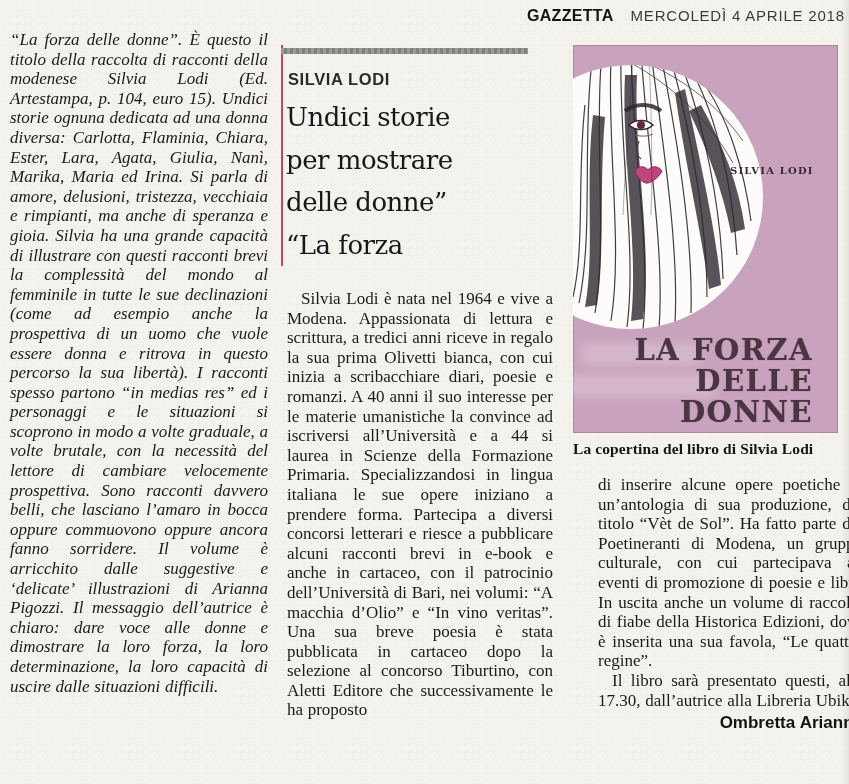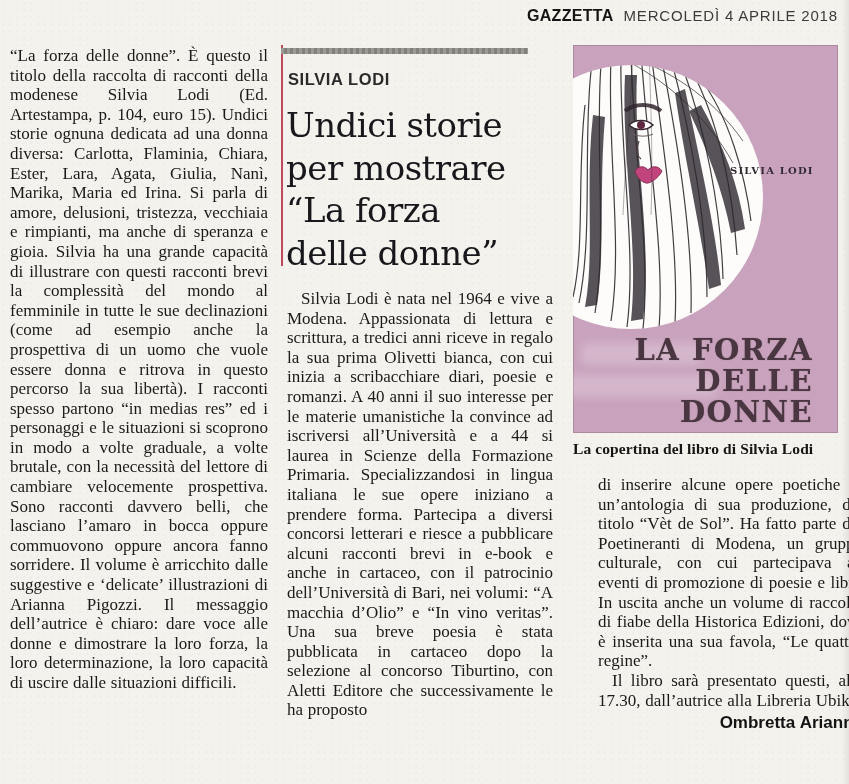--- a/index.html
+++ b/index.html
@@ -17,44 +17,44 @@
     background-size:7px 7px;
   }
   .scan-edge{
     position:absolute;right:0;top:0;width:7px;height:100%;
     background:linear-gradient(to right, rgba(0,0,0,0), rgba(0,0,0,0.07));
   }
   
   .masthead{
     position:absolute;left:527px;top:7px;width:315px;
     font-family:"Liberation Sans", sans-serif;
-    display:flex;align-items:baseline;gap:10px;white-space:nowrap;
+    display:flex;align-items:baseline;gap:17px;white-space:nowrap;
   }
   .brand{font-weight:800;font-size:16px;letter-spacing:0.3px;color:#151515;}
   .edition-date{font-size:15px;color:#3b3b3b;letter-spacing:0.8px;}
   
   .bodytext{
     font-size:17px;line-height:19.6px;text-align:justify;
     color:#1a1a1a;word-spacing:0.4px;
   }
-  .col-left{position:absolute;left:10px;top:46px;width:258px;}
+  .col-left{position:absolute;left:10px;top:30px;width:258px;font-style:italic;}
   
   .kicker-rule{position:absolute;left:281px;top:45px;width:2px;height:221px;background:var(--rule_red,#bf4a5b);}
   .kicker-bar{
     position:absolute;left:281px;top:48px;width:247px;height:6px;
     background:repeating-linear-gradient(90deg,#9b9a95 0 3px,#82817c 3px 6px);
   }
   .kicker{
     position:absolute;left:288px;top:70px;width:260px;
     font-family:"Liberation Sans", sans-serif;font-weight:bold;
     font-size:16.5px;letter-spacing:0.6px;color:#2a2a2a;
   }
   .headline{
-    position:absolute;left:286px;top:104px;width:270px;
-    font-family:"DejaVu Serif", serif;font-size:34px;line-height:42.5px;
+    position:absolute;left:286px;top:96px;width:270px;
+    font-family:"DejaVu Serif", serif;font-size:26px;line-height:42.5px;
     color:#17171c;letter-spacing:-0.5px;
   }
   .col-mid-body{position:absolute;left:287px;top:289px;width:266px;}
   .col-mid-body .p1{text-indent:14px;}
   
   .cover{
     position:absolute;left:573px;top:45px;width:265px;height:388px;
     background:var(--cover_pink,#c9a3bd);overflow:hidden;
     box-shadow:0 0 0 1px rgba(90,60,80,0.25) inset;
   }
@@ -106,22 +106,22 @@
 
   <div class="col-left bodytext">“La forza delle donne”. È questo il titolo della raccolta di racconti della modenese Silvia Lodi (Ed. Artestampa, p. 104, euro 15). Undici storie ognuna dedicata ad una donna diversa: Carlotta, Flaminia, Chiara, Ester, Lara, Agata, Giulia, Nanì, Marika, Maria ed Irina. Si parla di amore, delusioni, tristezza, vecchiaia e rimpianti, ma anche di speranza e gioia. Silvia ha una grande capacità di illustrare con questi racconti brevi la complessità del mondo al femminile in tutte le sue declinazioni (come ad esempio anche la prospettiva di un uomo che vuole essere donna e ritrova in questo percorso la sua libertà). I racconti spesso partono “in medias res” ed i personaggi e le situazioni si scoprono in modo a volte graduale, a volte brutale, con la necessità del lettore di cambiare velocemente prospettiva. Sono racconti davvero belli, che lasciano l’amaro in bocca oppure commuovono oppure ancora fanno sorridere. Il volume è arricchito dalle suggestive e ‘delicate’ illustrazioni di Arianna Pigozzi. Il messaggio dell’autrice è chiaro: dare voce alle donne e dimostrare la loro forza, la loro determinazione, la loro capacità di uscire dalle situazioni difficili.</div>
 
   <div class="kicker-rule"></div>
   <div class="kicker-bar"></div>
   <div class="kicker">SILVIA LODI</div>
 
   <div class="headline">
     <div>Undici storie</div>
     <div>per mostrare</div>
+    <div>delle donne”</div>
     <div>“La forza</div>
-    <div>delle donne”</div>
   </div>
 
   <div class="col-mid-body bodytext">
     <div class="p1">Silvia Lodi è nata nel 1964 e vive a Modena. Appassionata di lettura e scrittura, a tredici anni riceve in regalo la sua prima Olivetti bianca, con cui inizia a scribacchiare diari, poesie e romanzi. A 40 anni il suo interesse per le materie umanistiche la convince ad iscriversi all’Università e a 44 si laurea in Scienze della Formazione Primaria. Specializzandosi in lingua italiana le sue opere iniziano a prendere forma. Partecipa a diversi concorsi letterari e riesce a pubblicare alcuni racconti brevi in e-book e anche in cartaceo, con il patrocinio dell’Università di Bari, nei volumi: “A macchia d’Olio” e “In vino veritas”. Una sua breve poesia è stata pubblicata in cartaceo dopo la selezione al concorso Tiburtino, con Aletti Editore che successivamente le ha proposto</div>
   </div>
 
   <div class="cover">
     <svg width="265" height="330" viewBox="0 0 265 330">
       <defs>
         <clipPath id="faceCircle">

